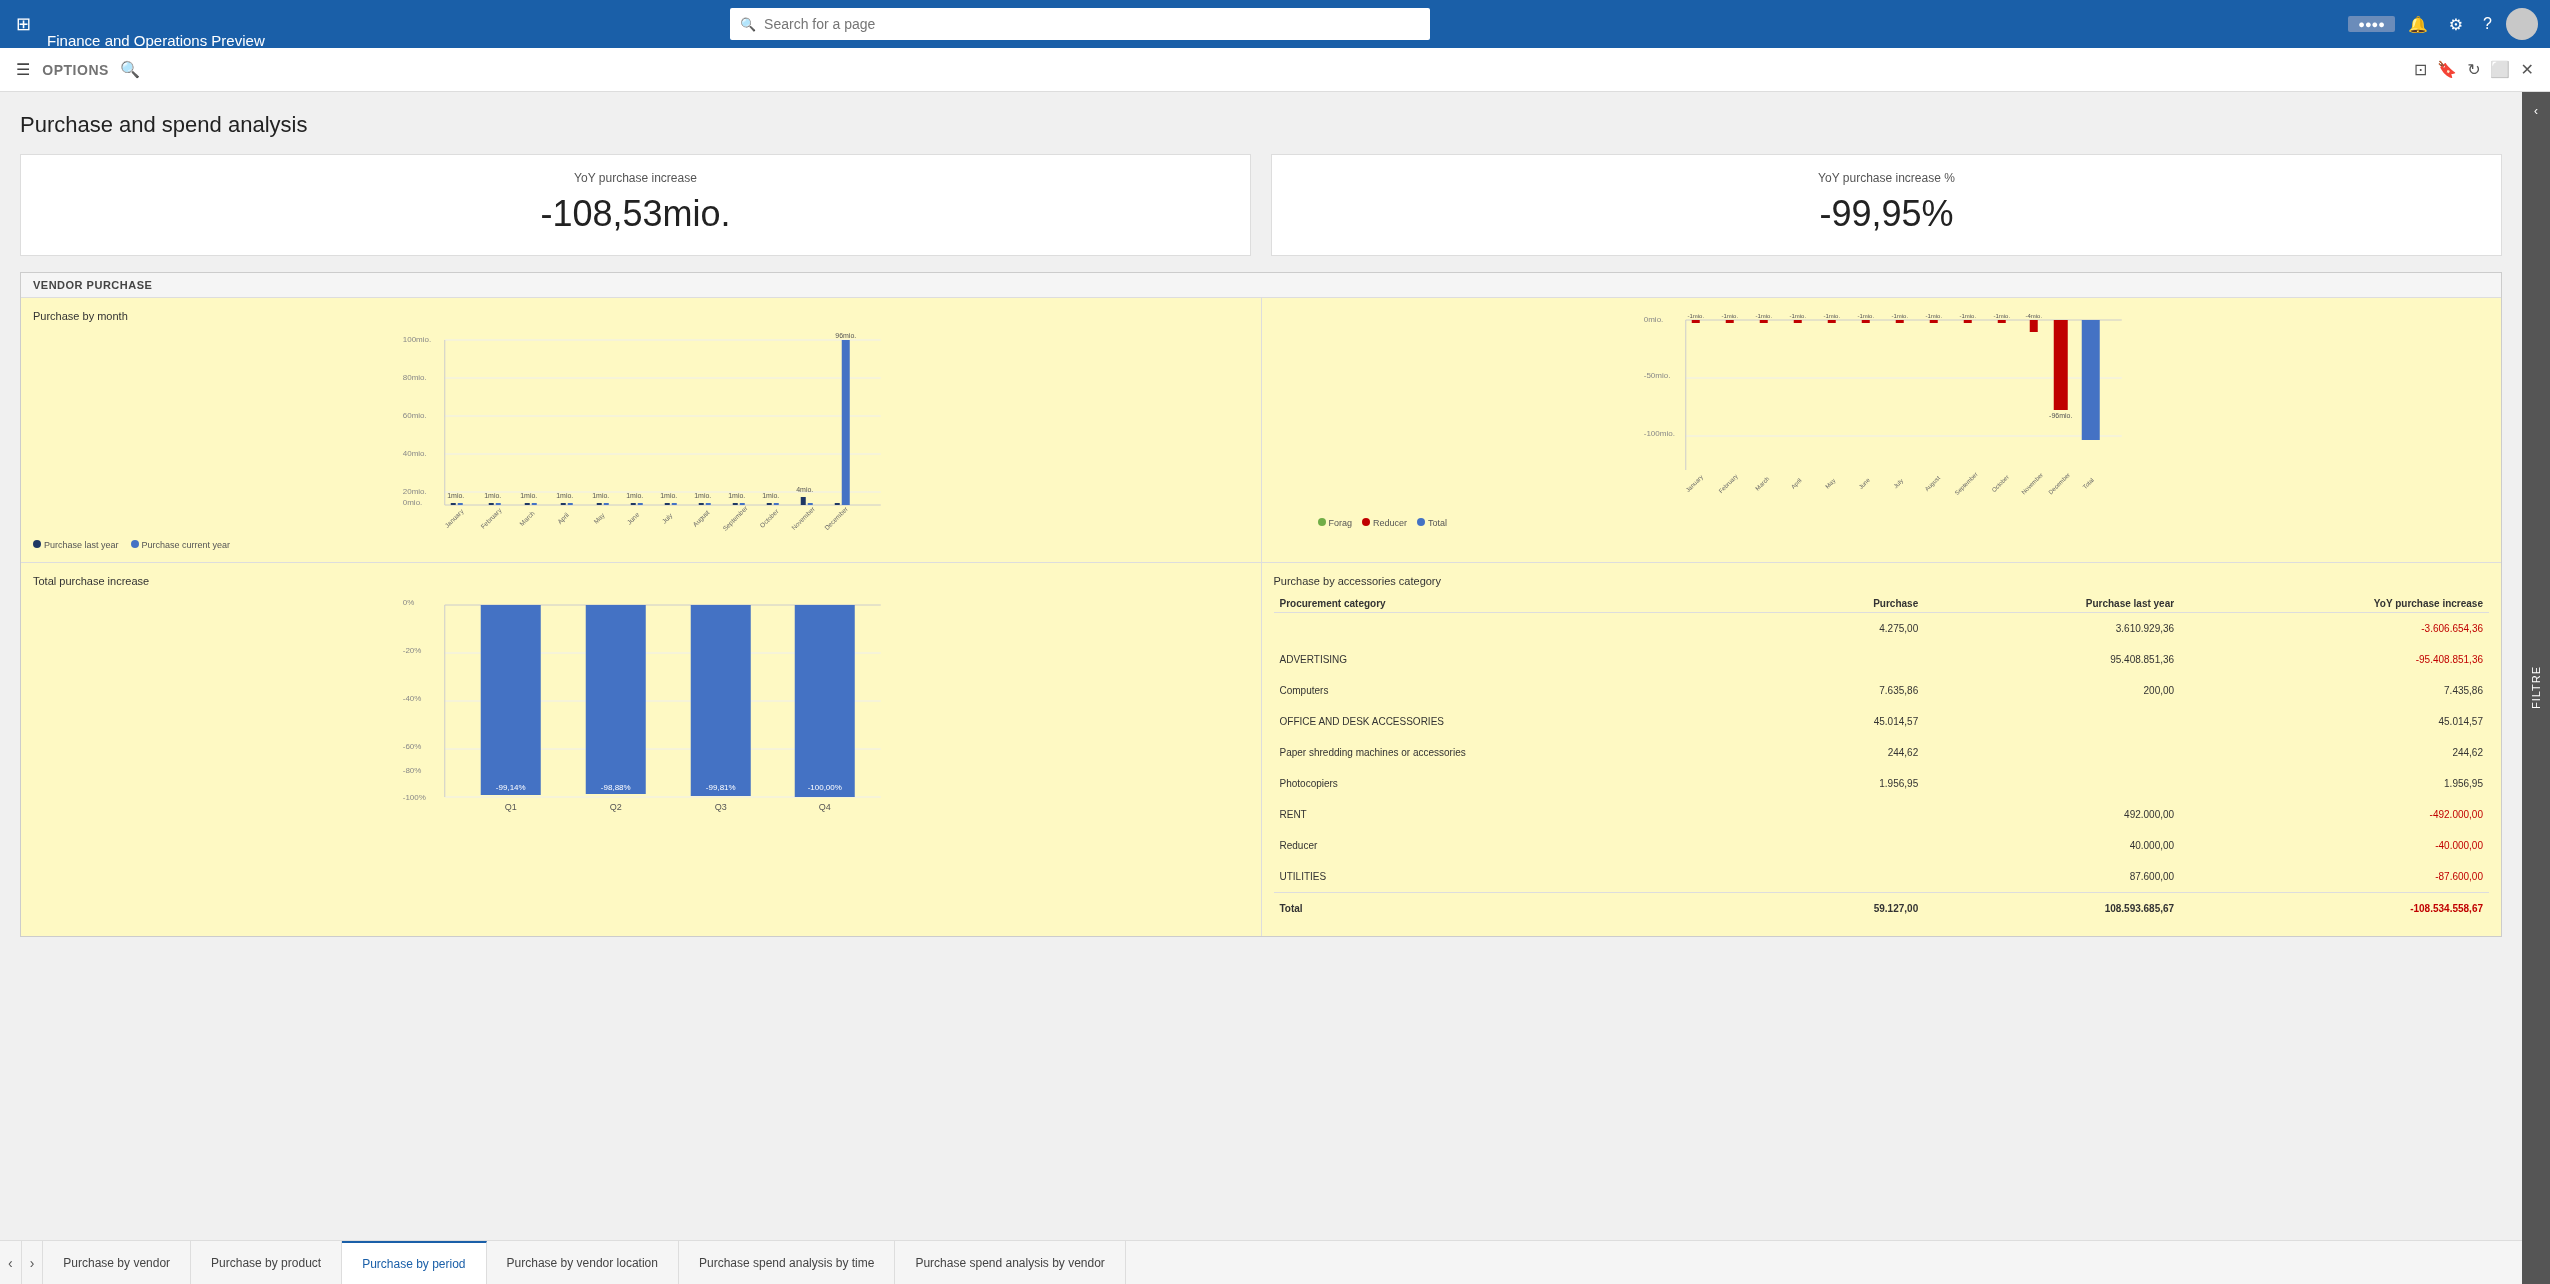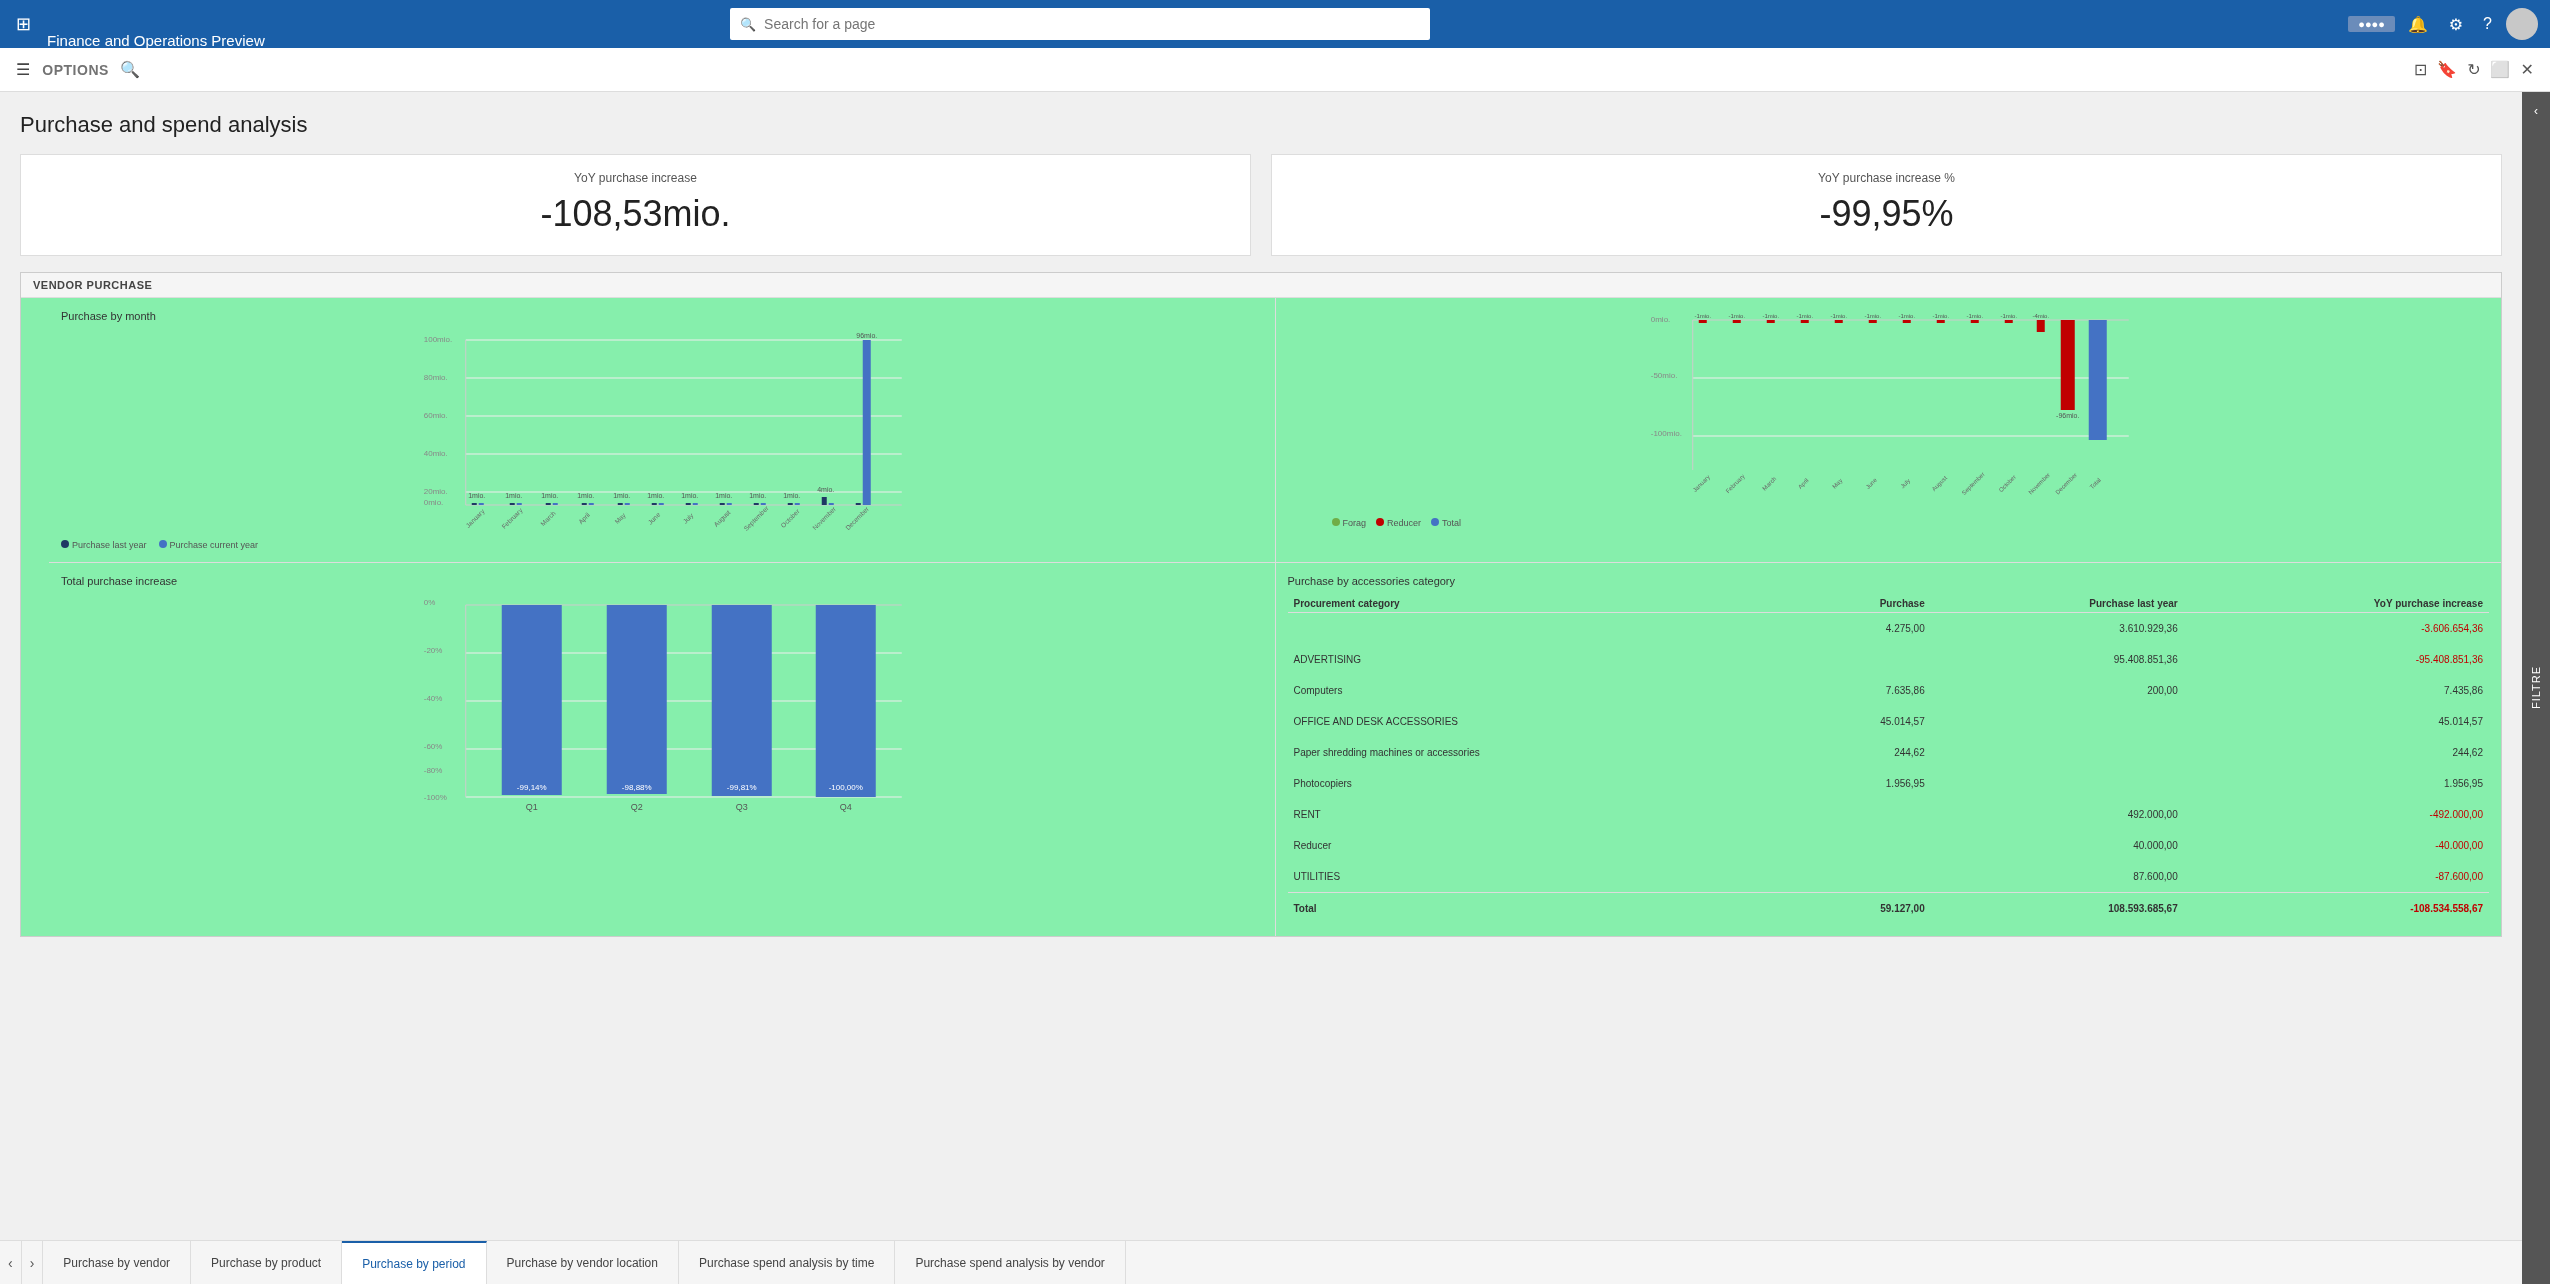--- a/index.html
+++ b/index.html
@@ -137,37 +137,36 @@
       margin-bottom: 8px;
     }
     .kpi-value {
       font-size: 36px;
       font-weight: 300;
       color: #222;
     }
 
     
     .dashboard-section {
-      background: #86efac;
+      background: #fef9c3;
       border: 1px solid #ccc;
       margin-bottom: 12px;
     }
     .section-header {
       background: #f5f5f5;
       padding: 6px 12px;
       font-size: 11px;
       font-weight: 600;
       color: #444;
       border-bottom: 1px solid #ddd;
       letter-spacing: 0.5px;
     }
     .charts-row {
       display: flex;
       gap: 0;
-      margin-left: 28px;
     }
     .chart-panel {
       flex: 1;
       padding: 12px;
       border-right: 1px solid #ddd;
       min-height: 240px;
       position: relative;
     }
     .chart-panel:last-child { border-right: none; }
     .chart-title {

